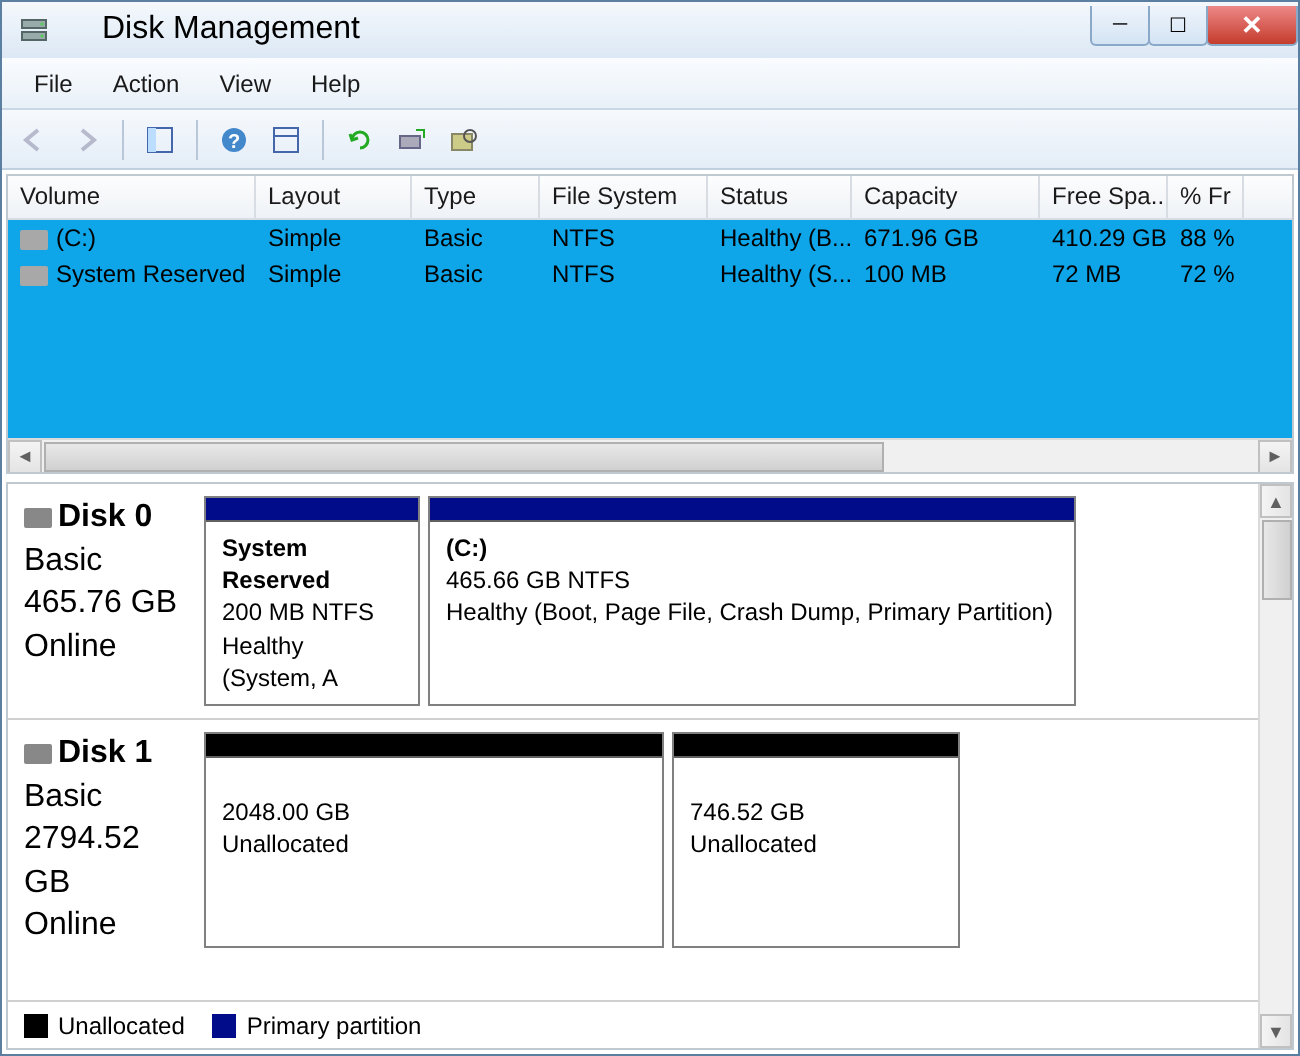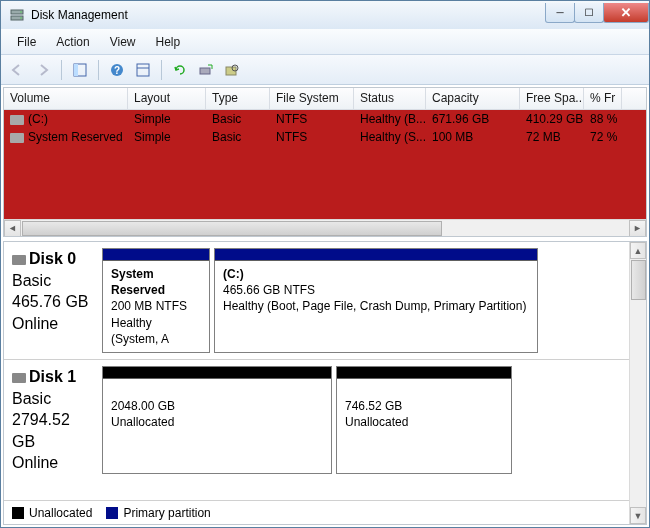--- a/index.html
+++ b/index.html
@@ -1,31 +1,31 @@
 <!DOCTYPE html>
 <html><head>
 <meta charset="utf-8">
 <style>
 * { box-sizing: border-box; margin: 0; padding: 0; }
 body { font-family: "Segoe UI", Tahoma, sans-serif; font-size: 12px; background: #fff; width: 650px; height: 528px; overflow: hidden; }
 .window { width: 650px; height: 528px; border: 1px solid #5a7fa0; background: #fff; display: flex; flex-direction: column; }
 .titlebar { height: 28px; background: linear-gradient(to bottom, #f4f8fc, #dce8f5); display: flex; align-items: center; padding: 0 0 0 8px; position: relative; }
 .titlebar-icon { width: 16px; height: 16px; margin-right: 6px; }
-.titlebar-text { font-size: 12px; color: #000; flex: 1; }
+.titlebar-text { font-size: 16px; color: #000; flex: 1; margin-left: 20px; }
 .win-controls { display: flex; height: 20px; margin-top: -4px; }
 .win-btn { width: 30px; height: 20px; border: 1px solid #8aa8c8; border-top: none; margin-left: -1px; display: flex; align-items: center; justify-content: center; background: linear-gradient(to bottom, #eef4fb, #d4e4f4); font-size: 10px; cursor: pointer; border-radius: 0 0 3px 3px; }
 .win-btn.close { background: linear-gradient(to bottom, #e88, #c43c2c); width: 46px; color: #fff; font-weight: bold; font-size: 13px; }
 .menubar { height: 26px; background: linear-gradient(to bottom, #fafcfe, #e8f0f8); border-bottom: 1px solid #c8d6e6; display: flex; align-items: center; padding: 0 6px; }
 .menu-item { padding: 3px 10px; cursor: pointer; color: #1a1a1a; }
 .toolbar { height: 30px; background: linear-gradient(to bottom, #f6f9fd, #e4edf7); border-bottom: 1px solid #c0d0e0; display: flex; align-items: center; padding: 0 4px; gap: 2px; }
 .tool-btn { width: 24px; height: 24px; display: flex; align-items: center; justify-content: center; cursor: pointer; border: 1px solid transparent; }
 .tool-btn.disabled { opacity: 0.4; cursor: default; }
 .tool-sep { width: 1px; height: 20px; background: #b8c8d8; margin: 0 4px; }
 .content { flex: 1; display: flex; flex-direction: column; padding: 2px; overflow: hidden; }
-.volume-list { border: 1px solid #c0c8d0; background: #b91c1c; height: 150px; position: relative; overflow: hidden; }
+.volume-list { border: 1px solid #c0c8d0; background: #0ea5e9; height: 150px; position: relative; overflow: hidden; }
 .list-header { display: flex; background: linear-gradient(to bottom, #fdfdfe, #eef2f6); border-bottom: 1px solid #d8dde4; height: 22px; }
 .list-header-cell { padding: 3px 6px; border-right: 1px solid #d8dde4; font-size: 12px; color: #1a1a1a; white-space: nowrap; overflow: hidden; }
 .list-row { display: flex; height: 18px; align-items: center; }
 .list-cell { padding: 1px 6px; font-size: 12px; white-space: nowrap; overflow: hidden; }
 .scroll-h { position: absolute; bottom: 0; left: 0; right: 0; height: 17px; background: #f0f0f0; border-top: 1px solid #dadada; display: flex; align-items: center; }
 .scroll-h-btn { width: 17px; height: 17px; background: linear-gradient(to bottom, #f4f4f4, #e4e4e4); border: 1px solid #c0c0c0; display: flex; align-items: center; justify-content: center; font-size: 9px; color: #606060; }
 .scroll-h-thumb { height: 15px; background: linear-gradient(to bottom, #e8e8e8, #d0d0d0); border: 1px solid #b0b0b0; margin-left: 1px; }
 .disk-panel { flex: 1; border: 1px solid #c0c8d0; background: #fff; margin-top: 4px; position: relative; overflow: hidden; }
 .disk-row { display: flex; border-bottom: 1px solid #d0d0d0; min-height: 86px; }
 .disk-info { width: 98px; padding: 6px 8px; font-size: 16px; line-height: 1.35; }
@@ -203,21 +203,21 @@
         </div>
         <div class="disk-parts">
           <div class="part" style="width:230px">
             <div class="part-bar unalloc"></div>
             <div class="part-body">
               <div style="height:14px"></div>
               <div>2048.00 GB</div>
               <div>Unallocated</div>
             </div>
           </div>
-          <div class="part" style="width:176px">
+          <div class="part" style="width:144px">
             <div class="part-bar unalloc"></div>
             <div class="part-body">
               <div style="height:14px"></div>
               <div>746.52 GB</div>
               <div>Unallocated</div>
             </div>
           </div>
         </div>
       </div>
 

